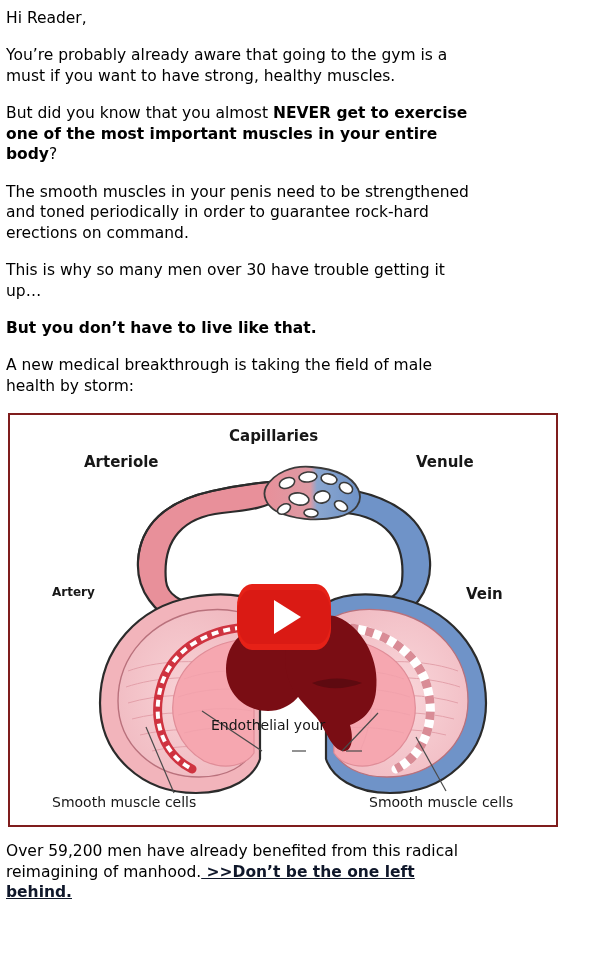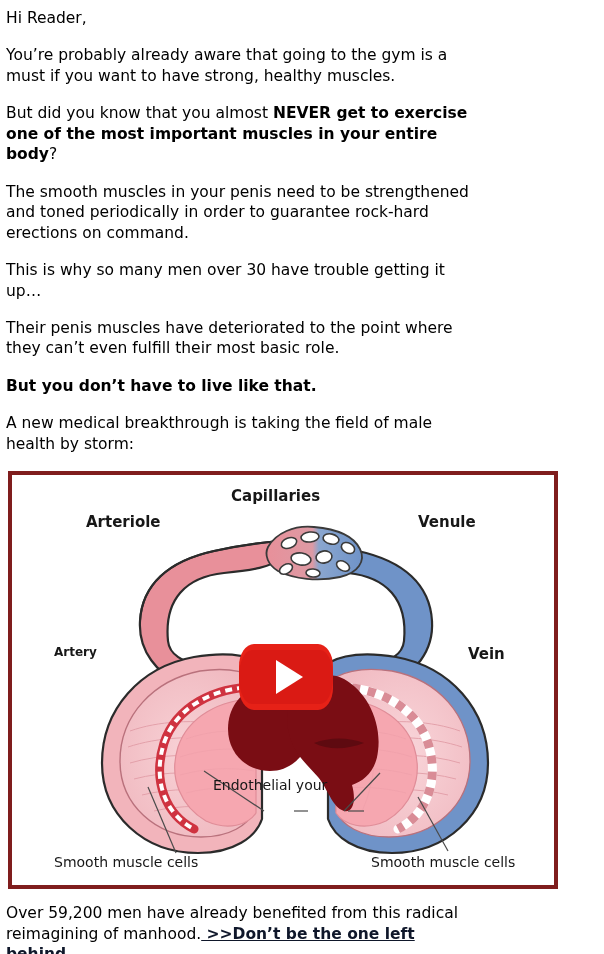--- a/index.html
+++ b/index.html
@@ -31,21 +31,21 @@
     color: #0f172a;
     font-weight: bold;
     text-decoration: underline;
   }
 
   
   .figure-wrap {
     margin: 0 0 14px 2px;
     width: 550px;
     box-sizing: border-box;
-    border: 4px solid #7f1d1d;
+    border: 2px solid #7f1d1d;
     background: #ffffff;
     padding: 6px;
   }
   .figure-inner {
     position: relative;
     width: 536px;
     height: 398px;
     background: #ffffff;
     overflow: hidden;
   }
@@ -118,23 +118,20 @@
   </p>
 
   <p class="para">
     <span>The smooth muscles in your penis need to be strengthened and toned periodically in order to guarantee rock-hard erections on command.</span>
   </p>
 
   <p class="para">
     <span>This is why so many men over 30 have trouble getting it up…</span>
   </p>
 
-  <p class="para">
-    <span>Their penis muscles have deteriorated to the point where they can’t even fulfill their most basic role.</span>
-  </p>
 
   <p class="para">
     <span class="b">But you don’t have to live like that.</span>
   </p>
 
   <p class="para">
     <span>A new medical breakthrough is taking the field of male health by storm:</span>
   </p>
 
   <div class="figure-wrap">

